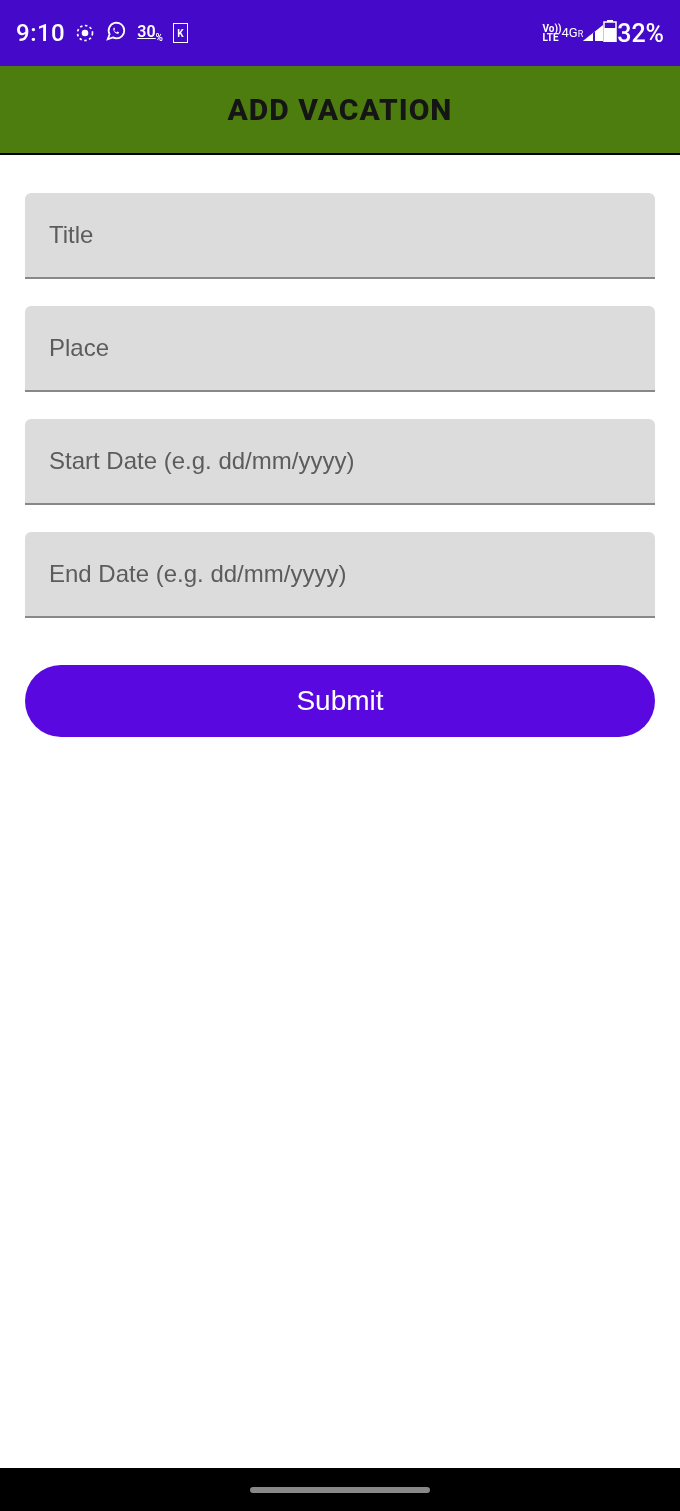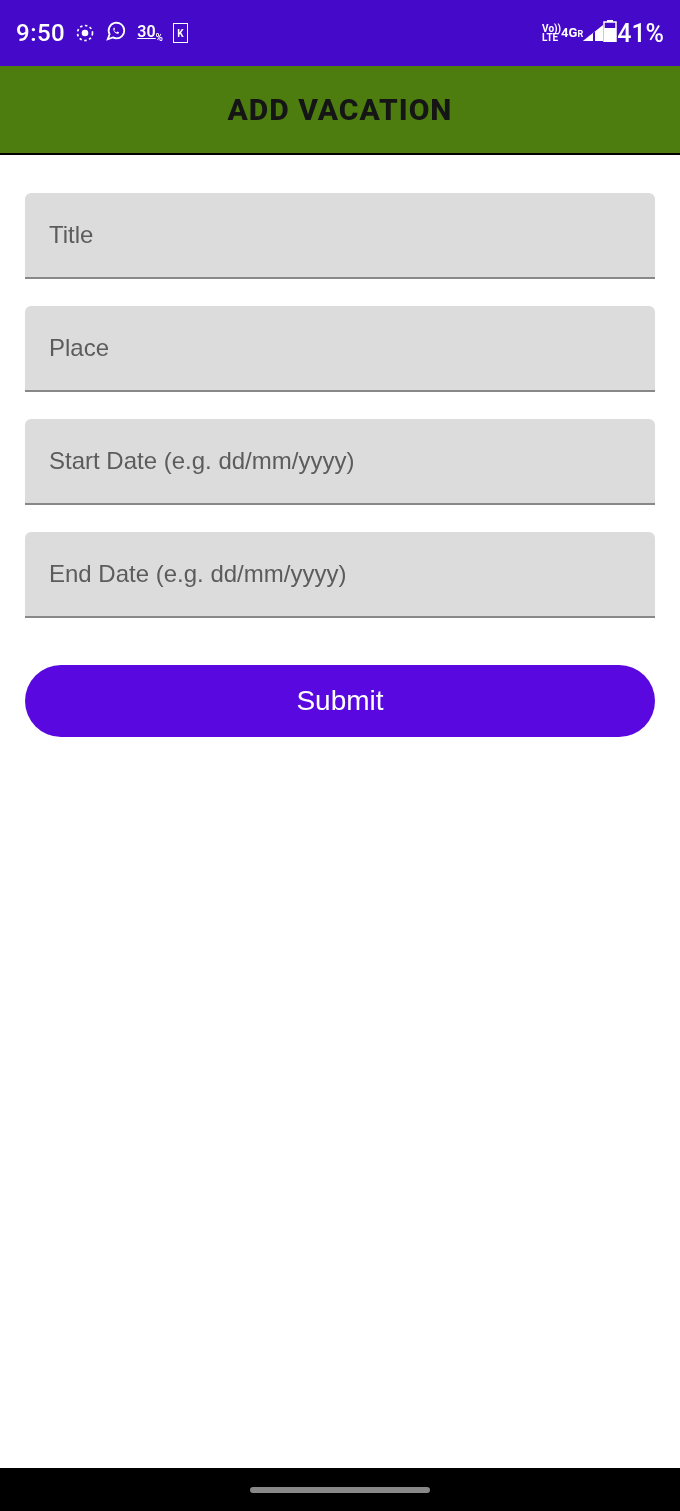--- a/index.html
+++ b/index.html
@@ -90,21 +90,21 @@
     .volte {
       font-size: 10px;
       line-height: 9px;
       font-weight: 700;
       text-align: left;
     }
 
     .fourg {
       font-size: 13px;
       line-height: 10px;
-      font-weight: 700;
+      font-weight: 400;
     }
 
     .fourg-sup {
       font-size: 9px;
     }
 
     .signal-icon svg {
       width: 20px;
       height: 16px;
     }
@@ -193,21 +193,21 @@
       height: 6px;
       background: #888888;
       border-radius: 3px;
     }
   </style>
 </head>
 <body>
 
 <div class="status-bar">
   <div class="status-left">
-    <span class="time">9:50</span>
+    <span class="time">9:10</span>
     <span class="icon-circle">
       <svg viewBox="0 0 24 24" fill="none" stroke="#fff" stroke-width="2">
         <circle cx="12" cy="12" r="9" stroke-dasharray="3 3"></circle>
         <circle cx="12" cy="12" r="4" fill="#fff" stroke="none"></circle>
       </svg>
     </span>
     <span class="whatsapp-icon">
       <svg viewBox="0 0 24 24" fill="none" stroke="#fff" stroke-width="2">
         <path d="M21 11.5a8.38 8.38 0 0 1-8.5 8.5 8.5 8.5 0 0 1-4-1L3 21l2-5.5a8.5 8.5 0 1 1 16-4z"></path>
         <path d="M9 9.5c0 3 2.5 5.5 5.5 5.5l1-1.5-2-1-1 1c-1 0-2.5-1.5-2.5-2.5l1-1-1-2z" fill="#fff" stroke="none"></path>
@@ -233,21 +233,21 @@
         <path d="M0 16 L10 16 L10 8 Z" fill="#fff"></path>
       </svg>
     </span>
     <span class="battery-icon">
       <svg viewBox="0 0 14 22">
         <rect x="4" y="0" width="6" height="2" fill="#fff"></rect>
         <rect x="1" y="2" width="12" height="20" fill="none" stroke="#fff" stroke-width="1.5"></rect>
         <rect x="1" y="8" width="12" height="14" fill="#fff"></rect>
       </svg>
     </span>
-    <span class="batt-pct">41%</span>
+    <span class="batt-pct">32%</span>
   </div>
 </div>
 
 <div class="header">
   <div class="header-title">ADD VACATION</div>
 </div>
 
 <div class="form-container">
   <input type="text" class="text-input" placeholder="Title" style="">
   <input type="text" class="text-input" placeholder="Place" style="">

